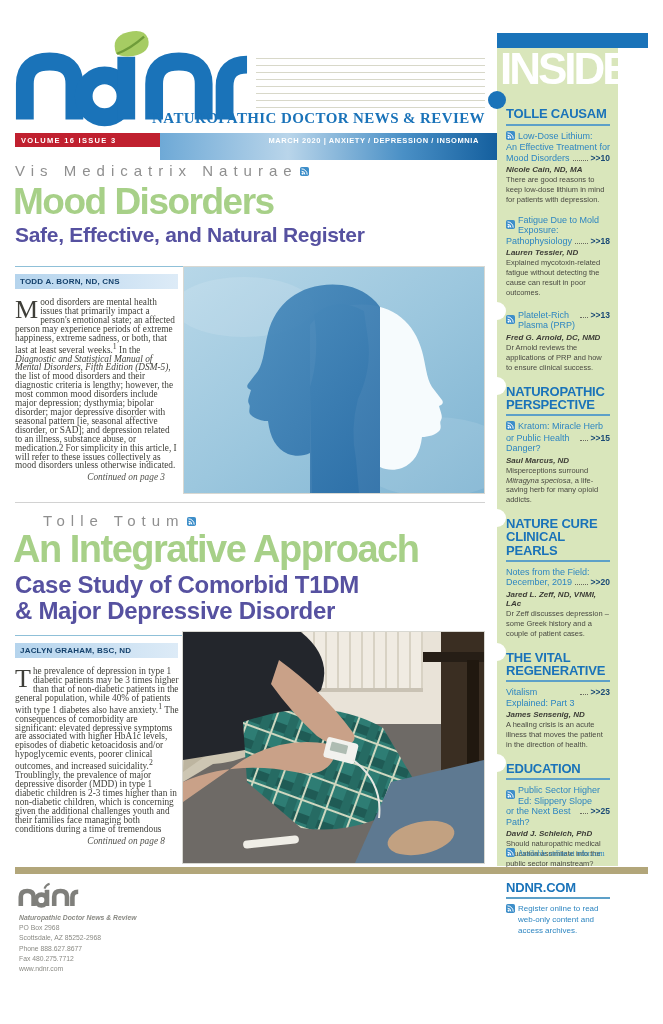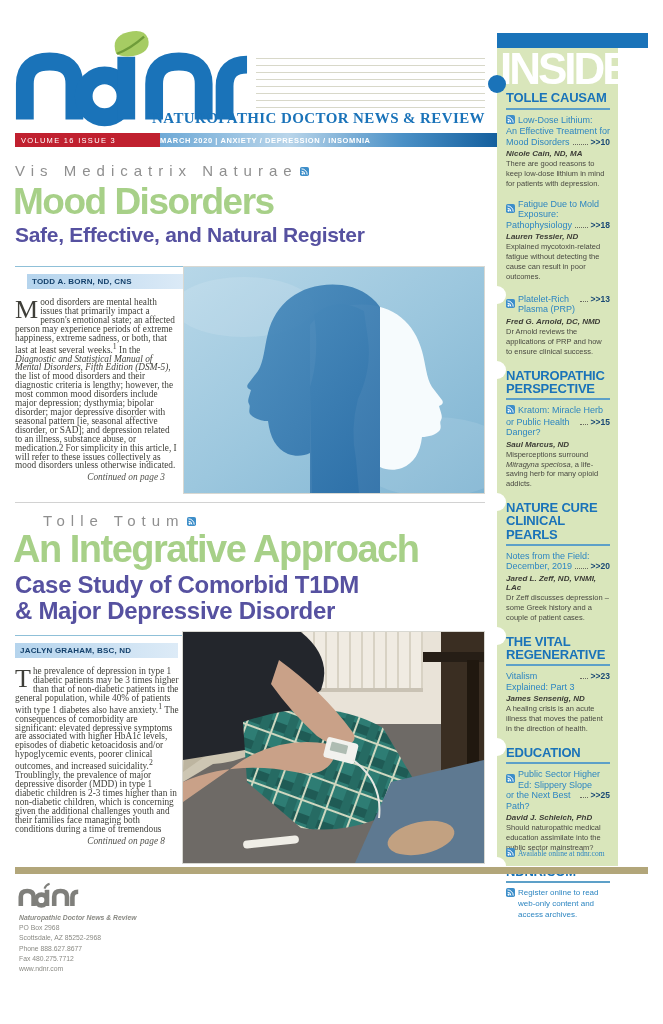--- a/index.html
+++ b/index.html
@@ -5,24 +5,24 @@
   html,body{margin:0;padding:0;background:#e8e8e8;}
   .page{position:relative;width:663px;height:1024px;background:#ffffff;overflow:hidden;
         font-family:"Liberation Sans",sans-serif;margin:0 auto;}
   
   .logo-svg{position:absolute;left:14px;top:24px;width:240px;height:106px;color:#1a73b9;}
   .pinstripes{position:absolute;left:256px;top:58px;width:229px;height:50px;
       background:repeating-linear-gradient(to bottom,#d8d8c9 0,#d8d8c9 1px,transparent 1px,transparent 7px);}
   .tagline{position:absolute;left:0;top:110px;width:485px;text-align:right;color:#1a73b9;
       font-family:"Liberation Serif",serif;font-weight:bold;font-size:15px;letter-spacing:.4px;}
   .vol-bar{position:absolute;left:15px;top:133px;width:139px;height:14px;background:#c0202f;
-      color:#fff;font-size:7.5px;font-weight:normal;letter-spacing:1.3px;line-height:15px;padding-left:6px;}
-  .issue-bar{position:absolute;left:160px;top:133px;width:319px;height:14px;
+      color:#fff;font-size:7.5px;font-weight:bold;letter-spacing:1.3px;line-height:15px;padding-left:6px;}
+  .issue-bar{position:absolute;left:160px;top:133px;width:319px;height:27px;
       background:linear-gradient(to right,#6ea9d6 0%,#b9d5ea 38%,#4a90c6 72%,#145f9e 100%);
-      color:#fff;font-size:7.5px;font-weight:bold;letter-spacing:.6px;line-height:15px;padding-right:18px;}
+      color:#fff;text-align:right;font-size:7.5px;font-weight:bold;letter-spacing:.6px;line-height:15px;padding-right:18px;}
   
   .kicker{position:absolute;color:#8f8f8f;font-size:15px;letter-spacing:6px;white-space:nowrap;}
   .kicker .rss{margin-left:2px;}
   .a-title{position:absolute;color:#a7d088;font-weight:bold;letter-spacing:-1.5px;white-space:nowrap;line-height:1;}
   .a-sub{position:absolute;color:#5651a0;font-weight:bold;letter-spacing:-.3px;line-height:1.08;}
   .rule{position:absolute;width:470px;height:1px;background:#8fc0d8;}
   .divider{position:absolute;left:15px;top:502px;width:470px;height:1px;background:#d2d2d2;}
   .byline{position:absolute;width:158px;height:15px;background:linear-gradient(to right,#b5d4ed,#ddebf7);
       color:#13406b;font-size:8px;font-weight:bold;line-height:16px;padding-left:5px;letter-spacing:.2px;}
   .body-col{position:absolute;width:164px;font-family:"Liberation Serif",serif;font-size:9.3px;
@@ -30,21 +30,21 @@
   .body-col i{font-style:italic;}
   .dropcap{float:left;font-size:26px;line-height:20px;padding:2px 2px 0 0;color:#3f3f39;}
   .continued{margin-top:3px;text-align:right;font-style:italic;color:#50504a;padding-right:14px;}
   .art-img{position:absolute;border:1px solid #d8d8d2;}
   .art-img svg{display:block;}
   
   .sb-topbar{position:absolute;left:497px;top:33px;width:151px;height:15px;background:#1a73b9;}
   .sidebar{position:absolute;left:497px;top:48px;width:121px;height:818px;background:#d9e6bb;}
   .inside-title{margin:1px 0 0 3px;font-size:44px;font-weight:bold;color:#fff;letter-spacing:-3px;
       line-height:.92;white-space:nowrap;}
-  .sb-sections{padding:2px 8px 0 9px;}
+  .sb-sections{padding:2px 8px 0 9px;margin-top:16px;}
   .sb-section{position:relative;margin-bottom:12px;}
   .sb-notch{position:absolute;left:-18px;top:-8px;width:18px;height:18px;border-radius:50%;background:#fff;}
   .sb-notch.blue{background:#1a73b9;top:-16px;}
   .sb-head{margin:0 0 5px 0;padding:0 0 3px 0;color:#1a73b9;font-size:13px;font-weight:bold;
       line-height:1.02;letter-spacing:-.2px;border-bottom:2px solid #5da0c8;}
   .sb-item{margin-bottom:10px;cursor:pointer;}
   .sb-tline{display:flex;align-items:baseline;color:#2e86c1;font-size:9px;line-height:10.5px;}
   .sb-tline .rss{align-self:center;margin-right:3px;}
   .sb-leader{flex:1;border-bottom:1px dotted #6b6b60;margin:0 3px;min-width:8px;}
   .sb-page{font-weight:bold;color:#1b4a75;font-size:8.5px;}
@@ -85,21 +85,21 @@
 
   <div class="kicker" style="left:15px;top:162px;"><span>Vis Medicatrix Naturae</span><span class="rss"><svg viewBox="0 0 10 10" width="9" height="9">
           <rect width="10" height="10" rx="2" fill="#3d8ec9"></rect>
           <circle cx="2.9" cy="7.3" r="1.2" fill="#fff"></circle>
           <path d="M1.7 4.7 A3.7 3.7 0 0 1 5.4 8.4" stroke="#fff" stroke-width="1.1" fill="none"></path>
           <path d="M1.7 2.1 A6.3 6.3 0 0 1 8 8.4" stroke="#fff" stroke-width="1.1" fill="none"></path>
         </svg></span></div>
   <h1 class="a-title" style="left:13px;top:183px;font-size:37px;margin:0;">Mood Disorders</h1>
   <h2 class="a-sub" style="left:15px;top:224px;font-size:21px;margin:0;">Safe, Effective, and Natural Register</h2>
   <div class="rule" style="left:15px;top:266px;"></div>
-  <div class="byline" style="left:15px;top:274px;margin-left:12px;">TODD A. BORN, ND, CNS</div>
+  <div class="byline" style="left:15px;top:274px;">TODD A. BORN, ND, CNS</div>
   <div class="body-col" style="left:15px;top:298px;">
     <div><span class="dropcap">M</span>ood disorders are mental health issues that primarily impact a person's emotional state; an affected person may experience periods of extreme happiness, extreme sadness, or both, that last at least several weeks.<sup>1</sup> In the <i>Diagnostic and Statistical Manual of Mental Disorders, Fifth Edition (DSM-5)</i>, the list of mood disorders and their diagnostic criteria is lengthy; however, the most common mood disorders include major depression; dysthymia; bipolar disorder; major depressive disorder with seasonal pattern [ie, seasonal affective disorder, or SAD]; and depression related to an illness, substance abuse, or medication.2 For simplicity in this article, I will refer to these issues collectively as mood disorders unless otherwise indicated.</div>
     <div class="continued">Continued on page 3</div>
   </div>
   <div class="art-img" style="left:183px;top:266px;">
     <svg width="300" height="226" viewBox="0 0 300 226">
       <defs>
         <linearGradient id="bg1" x1="0" y1="0" x2="1" y2="1">
           <stop offset="0" stop-color="#b7d7e8"></stop>
             <stop offset=".5" stop-color="#9cc7de"></stop>

